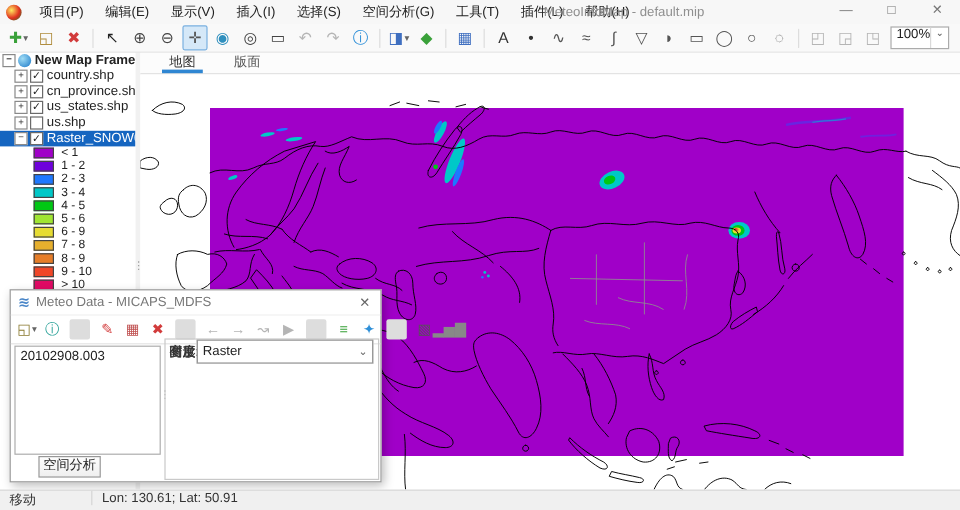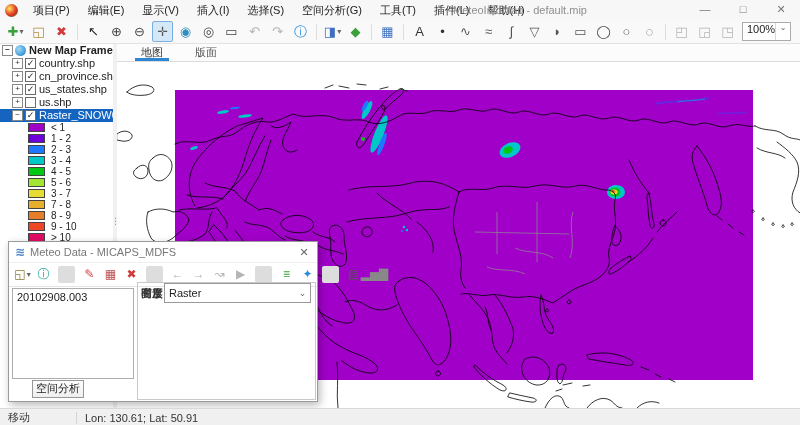--- a/index.html
+++ b/index.html
@@ -52,21 +52,21 @@
   
   .mappanel{position:absolute;left:117px;top:44px;width:683px;height:364px;}
   .tabbar{height:17px;border-bottom:1px solid #dcdcdc;background:#fcfcfc;display:flex;padding-left:18px;gap:20px;}
   .tab{padding:0 6px;font-size:11px;line-height:16px;color:#555;}
   .tab.activetab{color:#333;border-bottom:3px solid #2f86d2;}
   .mapcanvas{position:absolute;left:0;top:18px;width:683px;height:346px;background:#fff;}
   svg .coast{fill:none;stroke:#000;stroke-width:0.8;stroke-linejoin:round;stroke-linecap:round;}
   svg .prov{fill:none;stroke:#8f8f8f;stroke-width:0.7;}
   
   .statusbar{position:absolute;left:0;top:408px;width:800px;height:17px;background:#f0f0f0;
-             border-top:1px solid #d9d9d9;display:flex;align-items:center;font-size:11px;color:#333;}
+             border-top:1px solid #d9d9d9;display:flex;font-size:11px;color:#333;}
   .scell1{width:68px;padding-left:8px;}
   .ssep{width:1px;height:12px;background:#d5d5d5;margin-right:8px;}
   
   .dialog{position:absolute;left:8px;top:241px;width:310px;height:161px;background:#fff;
           border:1px solid #9a9a9a;box-shadow:2px 3px 8px rgba(0,0,0,0.28);box-sizing:border-box;}
   .dtitle{height:20px;display:flex;align-items:center;border-bottom:1px solid #f0f0f0;}
   .dbicon{color:#4a86c8;font-size:12px;font-weight:bold;margin:0 5px 0 6px;}
   .dtext{flex:1;font-size:11px;color:#777;}
   .dclose{width:26px;text-align:center;color:#666;font-size:11px;}
   .dtoolbar{height:23px;display:flex;align-items:center;border-bottom:1px solid #e4e4e4;padding-left:3px;}
@@ -271,21 +271,21 @@
       <div class="lrow">
       <span class="swatch" style="background: rgb(0, 200, 20);"></span>
       <span>4 - 5</span>
     </div>
       <div class="lrow">
       <span class="swatch" style="background: rgb(160, 230, 50);"></span>
       <span>5 - 6</span>
     </div>
       <div class="lrow">
       <span class="swatch" style="background: rgb(230, 220, 50);"></span>
-      <span>3 - 7</span>
+      <span>6 - 9</span>
     </div>
       <div class="lrow">
       <span class="swatch" style="background: rgb(230, 175, 45);"></span>
       <span>7 - 8</span>
     </div>
       <div class="lrow">
       <span class="swatch" style="background: rgb(230, 125, 40);"></span>
       <span>8 - 9</span>
     </div>
       <div class="lrow">

